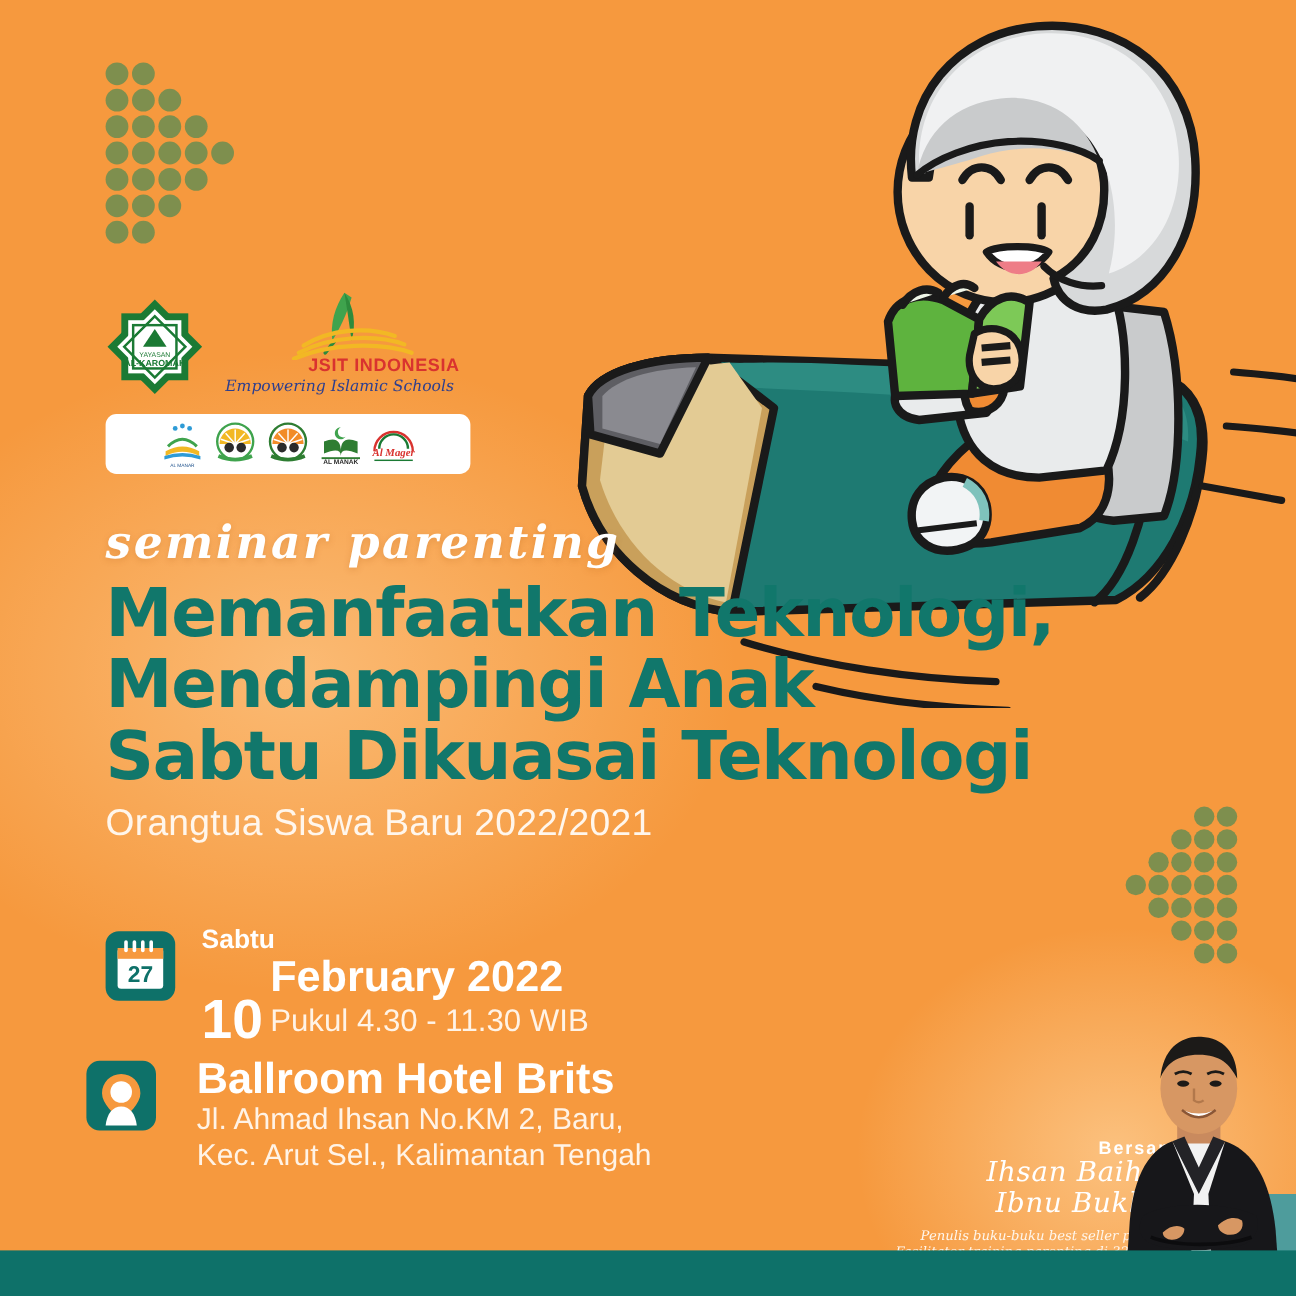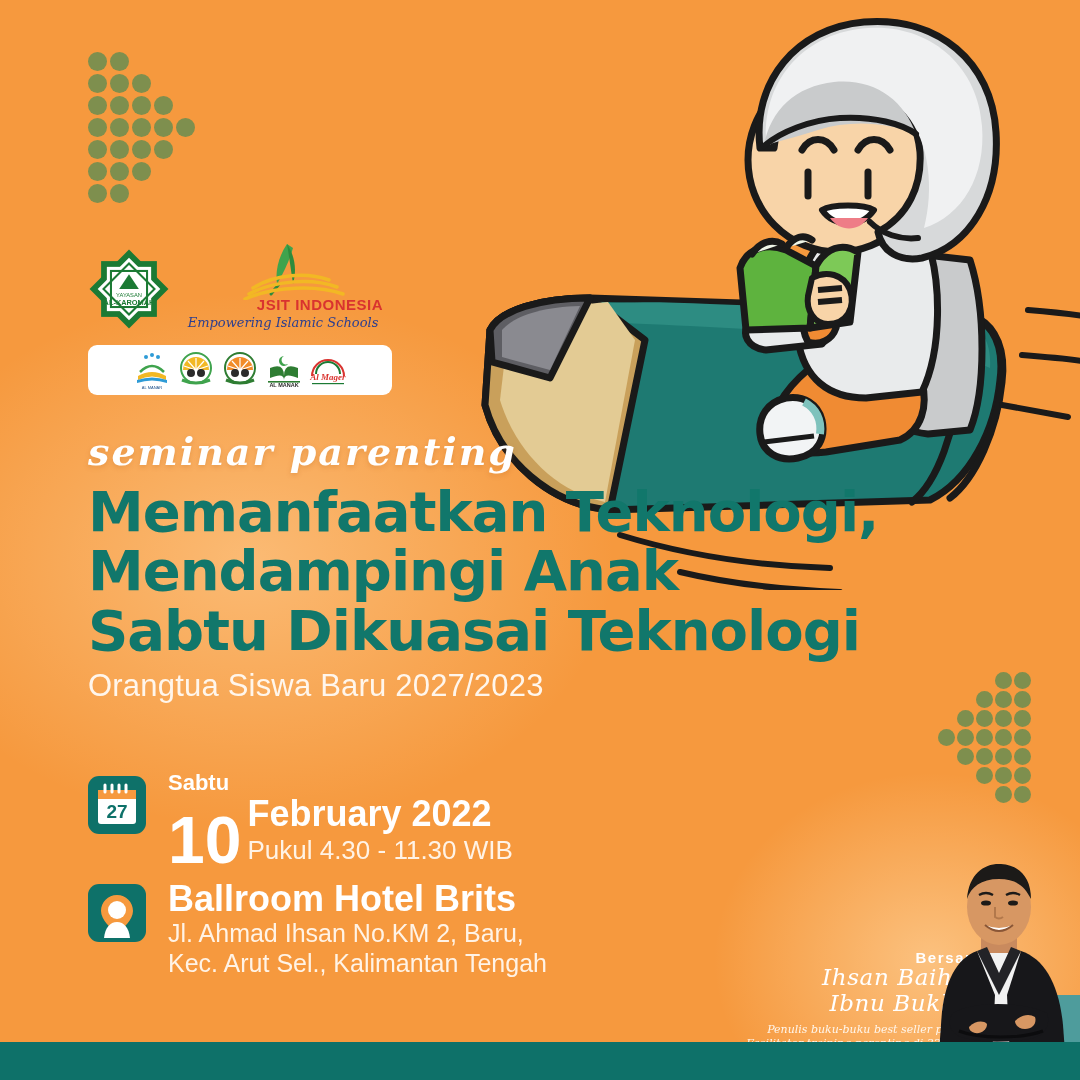--- a/index.html
+++ b/index.html
@@ -74,34 +74,34 @@
   #title-block { margin-top:10px; }
   #subtitle {
     margin-top:8px;
     font-size:31px; color:#FFF6EC; font-weight:normal;
     letter-spacing:.2px;
   }
 
   
   .info-row { position:absolute; display:flex; align-items:flex-start; }
   #date-row { left:88px; top:772px; }
-  #place-row { left:88px; top:880px; }
+  #place-row { left:72px; top:880px;gap:12px; }
   .info-icon {
     width:58px; height:58px; border-radius:11px;
     background:#0E7169; position:relative; flex:0 0 58px;
     margin-top:4px;
   }
   .info-text { margin-left:22px; }
   #day-label {
     font-size:22px; font-weight:bold; color:#ffffff; line-height:1;
     margin-bottom:2px;
   }
   #date-main { display:flex; align-items:flex-end; }
   #date-number {
-    font-size:66px; font-weight:bold; color:#ffffff; line-height:.84;
+    font-size:46px; font-weight:bold; color:#ffffff; line-height:.84;
   }
   #date-right { margin-left:6px; padding-bottom:2px; }
   #month-year { font-size:36px; font-weight:bold; color:#ffffff; line-height:1; }
   #time-text { font-size:26px; color:#FFF3E6; line-height:1.25; margin-top:2px; }
   #venue-name { font-size:36px; font-weight:bold; color:#ffffff; line-height:1.05; }
   .venue-addr { font-size:25px; color:#FFF3E6; line-height:1.22; }
 
   
   #speaker-block { position:absolute; left:740px; top:950px; width:250px; text-align:right; }
   #bersama {
@@ -362,21 +362,21 @@
     </svg>
   </div>
 
   <div id="headline">
     <div id="seminar-script">seminar parenting</div>
     <div id="title-block">
       <div class="title-line">Memanfaatkan Teknologi,</div>
       <div class="title-line">Mendampingi Anak</div>
       <div class="title-line">Sabtu Dikuasai Teknologi</div>
     </div>
-    <div id="subtitle">Orangtua Siswa Baru 2027/2023</div>
+    <div id="subtitle">Orangtua Siswa Baru 2022/2021</div>
   </div>
 
   <div class="info-row" id="date-row">
     <div class="info-icon">
       <svg viewBox="0 0 58 58" style="width:58px;height:58px;">
         <rect x="10" y="14" width="38" height="34" rx="3" fill="#FFFFFF"></rect>
         <rect x="10" y="14" width="38" height="9" fill="#F6993E"></rect>
         <g stroke="#FFFFFF" stroke-width="3" stroke-linecap="round">
           <path d="M17 9 L17 16"></path>
             <path d="M24 9 L24 16"></path>

